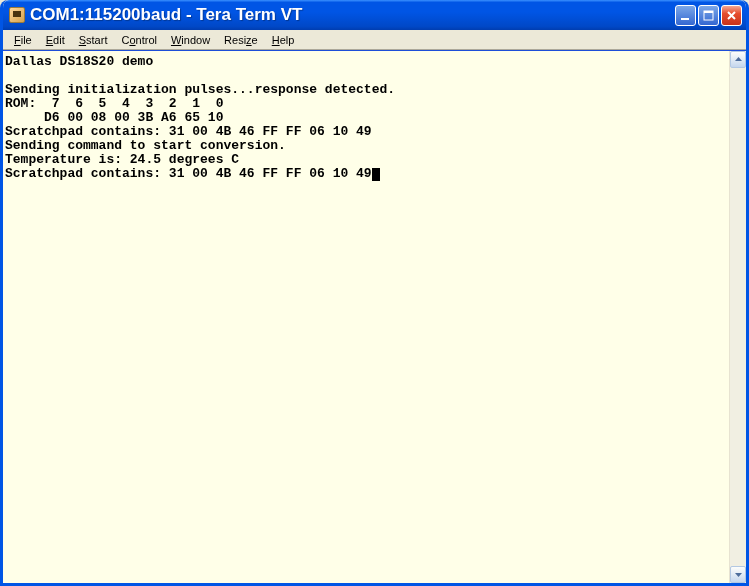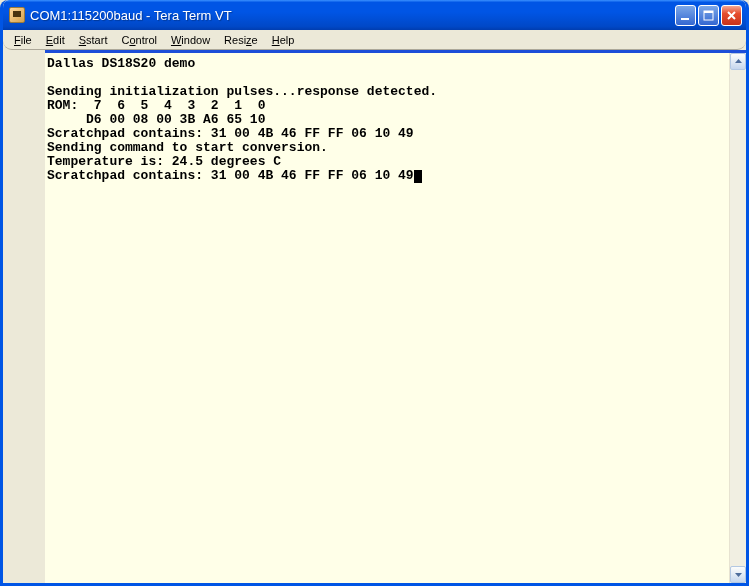--- a/index.html
+++ b/index.html
@@ -42,22 +42,22 @@
     }
     .titlebar-icon::after {
       content: '';
       position: absolute;
       top: 3px; left: 3px;
       width: 8px; height: 6px;
       background: #4a3410;
     }
     .titlebar-text {
       color: #fff;
-      font-size: 13px;
-      font-weight: normal;
+      font-size: 17px;
+      font-weight: bold;
       flex: 1;
       text-shadow: 1px 1px 1px rgba(0,0,0,0.3);
       white-space: nowrap;
       overflow: hidden;
     }
     .titlebar-buttons {
       display: flex;
       gap: 2px;
     }
     .tbtn {
@@ -78,33 +78,31 @@
     }
     .tbtn svg { display: block; }
     .menubar {
       height: 20px;
       background: #ece9d8;
       display: flex;
       align-items: center;
       padding: 0 4px;
       border-bottom: 1px solid #aca899;
       font-size: 11px;
-      border-radius: 9px;
     }
     .menu-item {
       padding: 2px 7px;
       cursor: pointer;
     }
     .menu-item .ul { text-decoration: underline; }
     .content-wrap {
       flex: 1;
       display: flex;
       background: #fde047;
-      border-top: 3px solid #1d4ed8;
-      margin-left: 42px;
+      border-top: 1px solid #1d4ed8;
     }
     .terminal {
       flex: 1;
       background: #ffffe8;
       font-family: "Courier New", monospace;
       font-size: 13px;
       font-weight: bold;
       line-height: 14px;
       color: #000;
       padding: 4px 0 0 2px;

